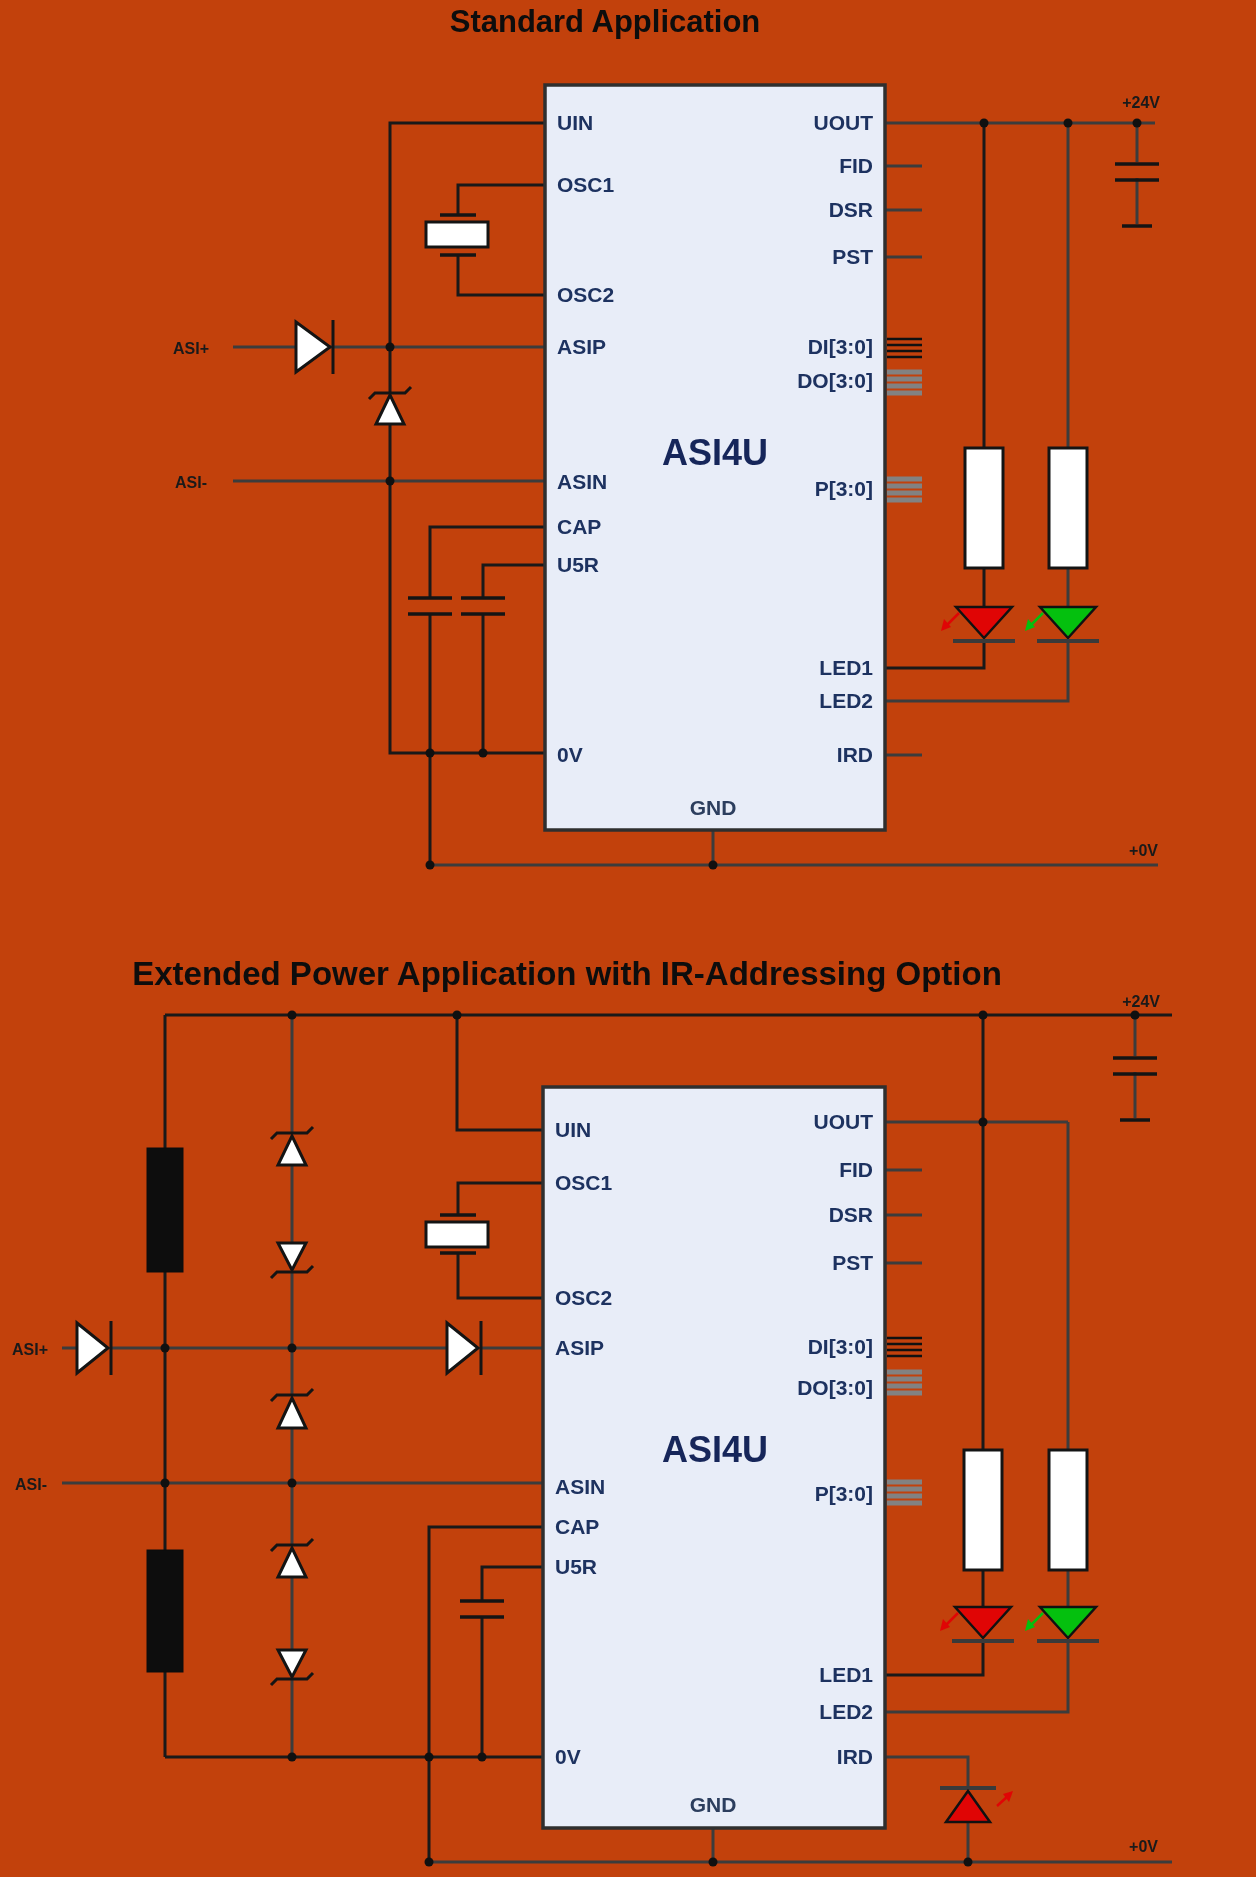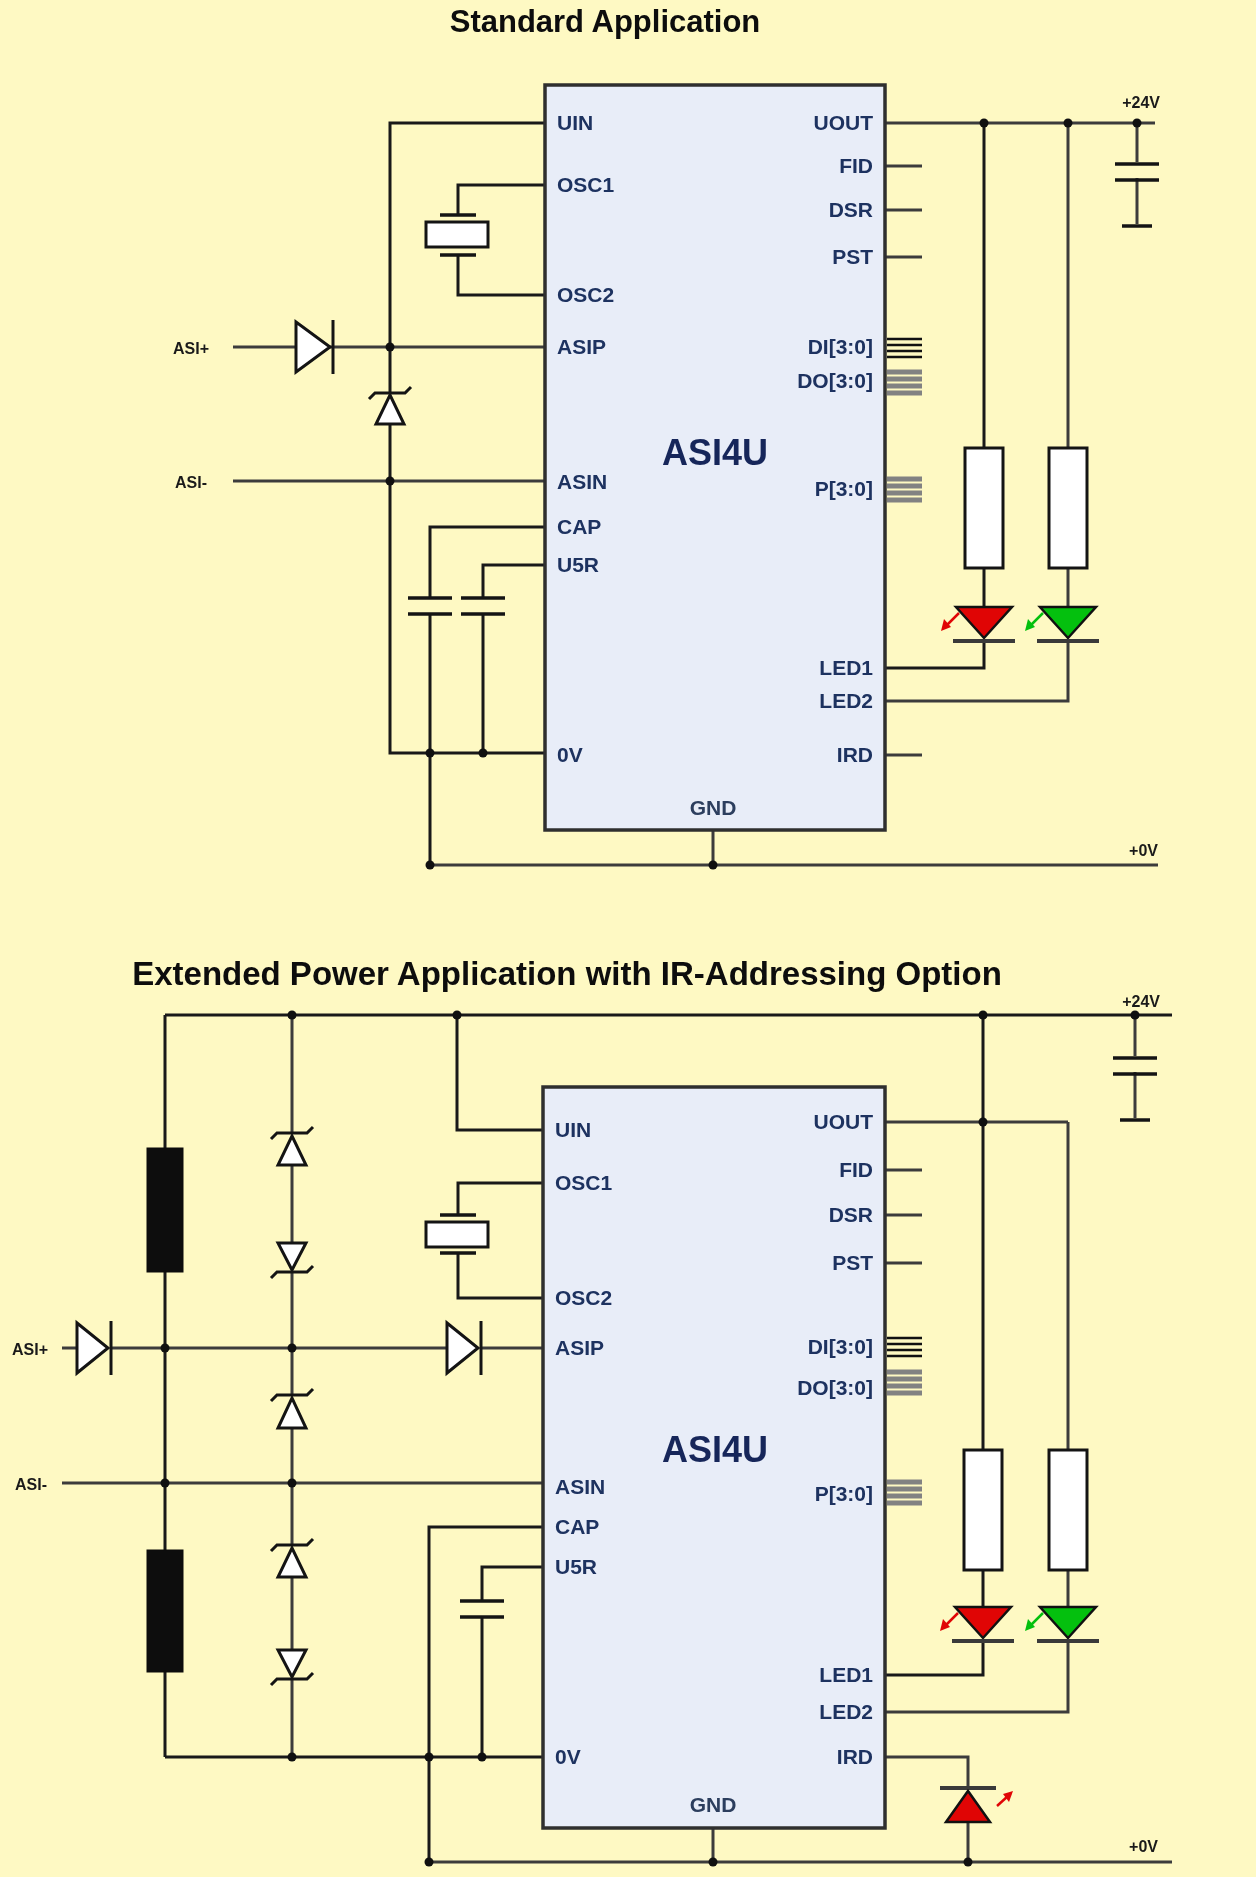--- a/index.html
+++ b/index.html
@@ -1,16 +1,16 @@
 <!DOCTYPE html>
 <html><head>
 <meta charset="utf-8">
 <style>
   html,body{margin:0;padding:0;background:#ffffff;}
-  .canvas{position:relative;width:1256px;height:1877px;background:#fef9c3;overflow:hidden;}
+  .canvas{position:relative;width:1256px;height:1877px;background:#c2410c;overflow:hidden;}
   svg text{font-family:"Liberation Sans","DejaVu Sans",sans-serif;font-weight:bold;}
   .title{font-size:31px;fill:#0d0d0d;text-anchor:middle;}
   .title2{font-size:33px;fill:#0d0d0d;text-anchor:middle;}
   .pin{font-size:21px;fill:#1d3260;}
   .pin-r{font-size:21px;fill:#1d3260;text-anchor:end;}
   .pin-m{font-size:21px;fill:#2c3e5e;text-anchor:middle;}
   .chipname{font-size:36px;fill:#16265a;text-anchor:middle;}
   .net{font-size:16px;fill:#1a1a1a;}
   .net-e{font-size:16px;fill:#1a1a1a;text-anchor:end;}
   .wire{stroke:#3c3c3c;stroke-width:3;fill:none;}

